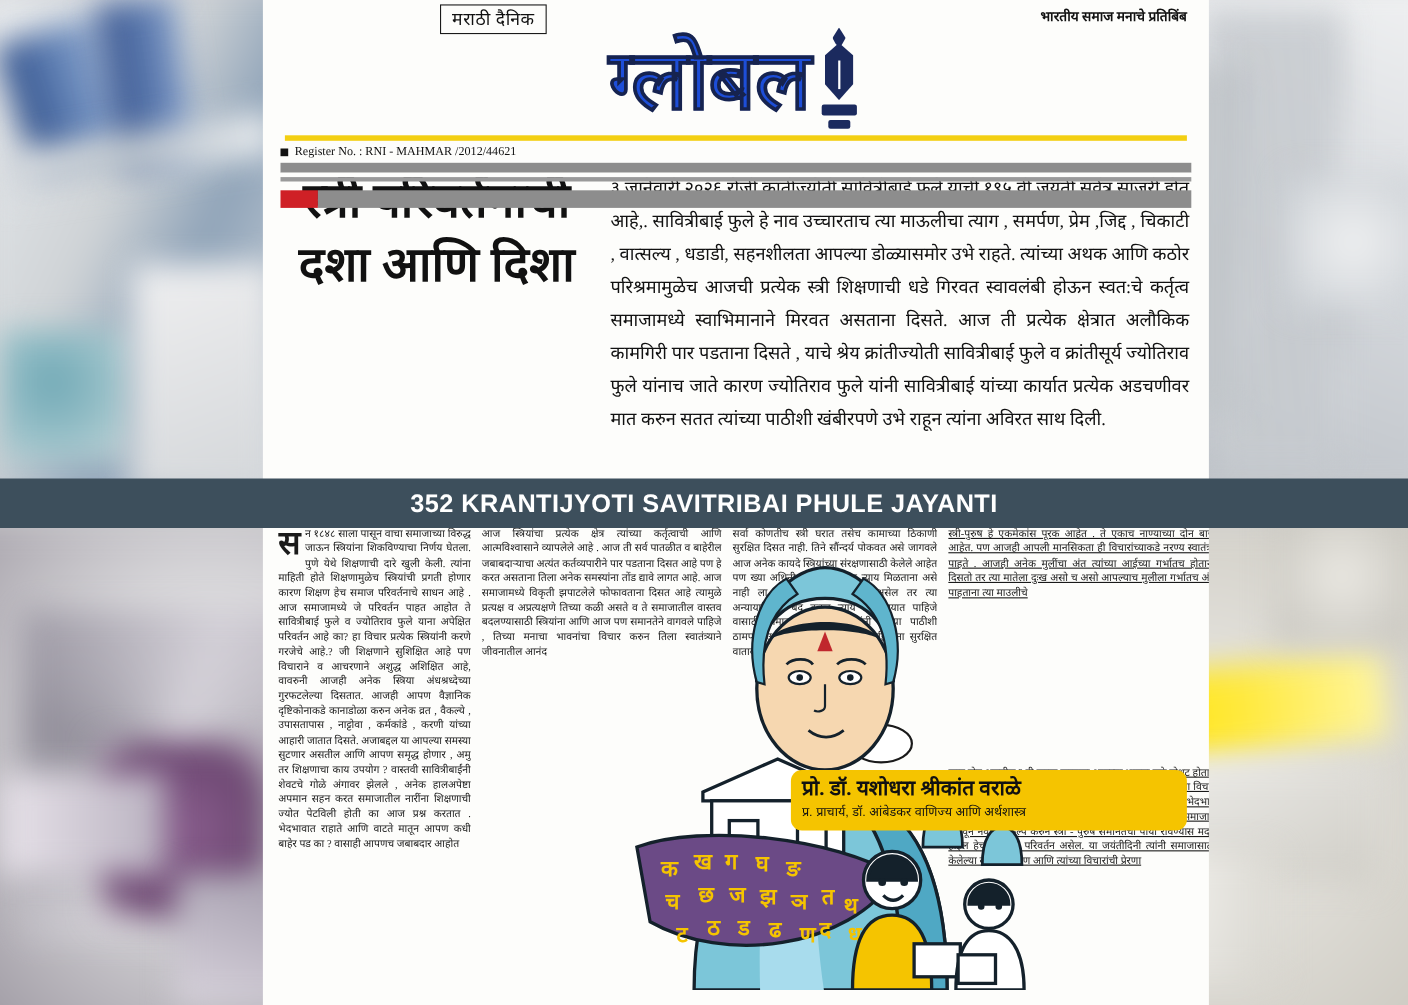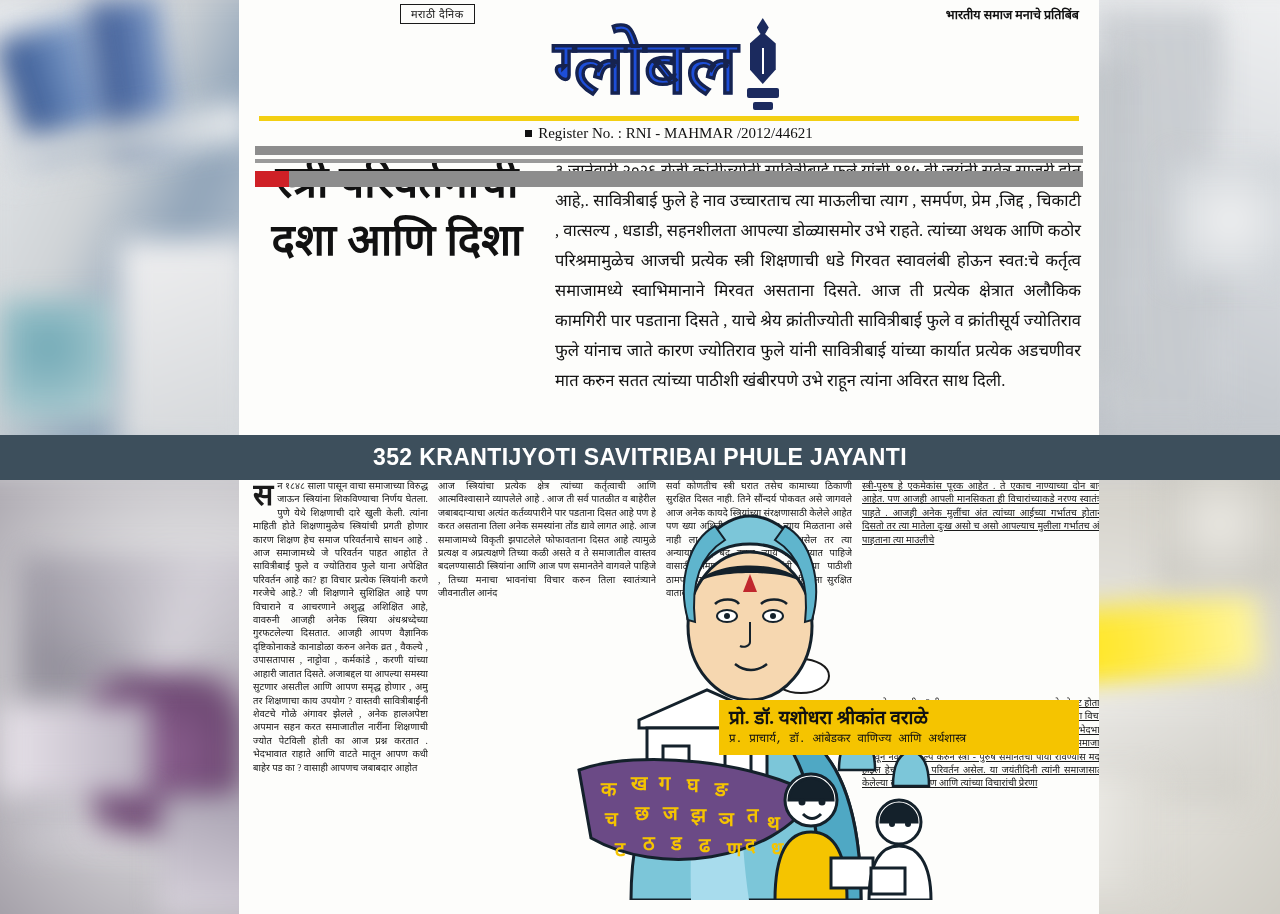--- a/index.html
+++ b/index.html
@@ -75,21 +75,21 @@
     height: 914px;
     background: #fdfdfb;
     overflow: hidden;
   }
 
   
   .masthead { position: relative; height: 140px; padding: 4px 16px 0 16px; }
   .mh-top { display: flex; align-items: flex-start; justify-content: space-between; }
   .mh-badge {
     border: 1px solid #1a1a1a;
-    font-size: 11px;
+    font-size: 16px;
     padding: 1px 10px 2px 10px;
     letter-spacing: .5px;
     color: #111;
     font-family: "Liberation Serif", serif;
     margin-left: 145px;
   }
   .mh-tag {
     font-size: 12.5px;
     color: #111;
     font-family: "Liberation Serif", serif;
@@ -132,22 +132,22 @@
     position: absolute; left: 6px; bottom: 18px; width: 32px; height: 10px;
     background: #1b2a5e; border-radius: 2px;
   }
   .mh-pen .base2 {
     position: absolute; left: 12px; bottom: 6px; width: 20px; height: 8px;
     background: #1b2a5e; border-radius: 2px;
   }
 
   .mh-rule-y { height: 5px; background: #f3cf12; margin: 0 4px; }
   .mh-register {
-    display: flex; justify-content: center; align-items: center;
-    font-size: 15px; color: #111; font-family: "Liberation Serif", serif;
+    display: flex; justify-content: flex-start; align-items: center;
+    font-size: 11px; color: #111; font-family: "Liberation Serif", serif;
     padding: 4px 0 2px 0;
   }
   .mh-register .sq { width: 7px; height: 7px; background: #111; margin-right: 6px; }
 
   .mh-bars { margin: 2px 0 0 0; }
   .mh-bar-a { height: 9px; background: #8d8d8d; }
   .mh-bar-b { height: 4px; background: #fdfdfb; }
   .mh-bar-c { height: 4px; background: #9a9a9a; }
 
   .mh-bar-row { display: flex; height: 16px; margin-top: 8px; }
@@ -205,30 +205,31 @@
   #illus { position: absolute; left: 300px; top: 470px; width: 420px; height: 430px; }
 
   
   .byline {
     position: absolute;
     left: 480px;
     top: 700px;
     width: 360px;
     background: #f5c400;
     padding: 6px 10px 8px 10px;
+    border-radius: 10px;
   }
   .byline .nm {
     font-family: "Liberation Serif", serif;
     font-weight: 700;
     font-size: 19px;
     color: #111;
     line-height: 24px;
   }
   .byline .sub {
-    font-family: Liberation Mono, monospace;
+    font-family: Liberation Sans, sans-serif;
     font-size: 11.5px;
     color: #111;
     line-height: 16px;
     margin-top: 1px;
   }
 
   
   #capbar {
     position: absolute;
     left: 0; top: 435px;

